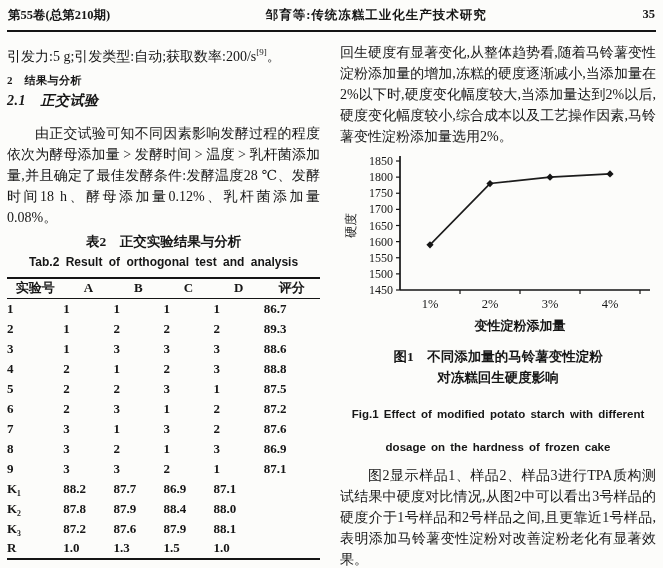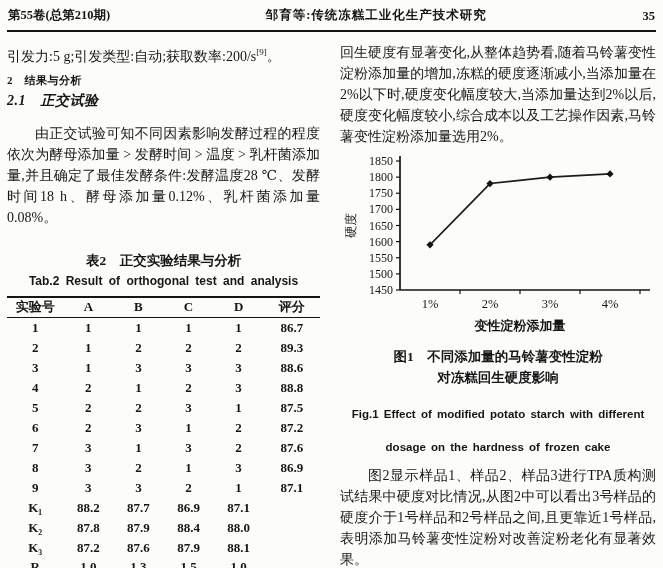--- a/index.html
+++ b/index.html
@@ -6,47 +6,47 @@
   html,body { width:663px; height:568px; }
   body {
     background:#fcfcfa;
     color:#161616;
     font-family:"Liberation Serif","DejaVu Serif",serif;
     overflow:hidden;
   }
   .page { width:663px; height:568px; padding:4px 7px 0 7px; position:relative; }
 
   .page-header {
-    display:flex; justify-content:space-between; align-items:flex-end;
+    display:flex; justify-content:space-between; align-items:flex-start;
     font-weight:bold; font-size:12.5px;
     padding:3px 1px 6px 1px;
     border-bottom:2.5px solid #151515;
   }
   .page-header .center { letter-spacing:1px; }
 
   .columns { display:flex; gap:20px; margin-top:10px; }
   .col-left  { width:324px; }
   .col-right { width:316px; }
 
   .body-text { font-size:14px; line-height:21px; text-align:justify; }
   .indent { text-indent:2em; }
 
   .sec-heading { font-size:11px; font-weight:bold; margin-top:6px; letter-spacing:0.5px; }
   .subsec-heading { font-size:14px; font-weight:bold; font-style:italic; margin-top:4px; letter-spacing:0.5px; }
   .para-orth { margin-top:13px; }
 
-  .tbl-caption-zh { text-align:center; font-weight:bold; font-size:13.5px; margin-top:24px; }
+  .tbl-caption-zh { text-align:center; font-weight:bold; font-size:13.5px; margin-top:5px; }
   .tbl-caption-en {
     text-align:center; font-weight:bold; font-size:12px; margin-top:4px;
     font-family:"Liberation Sans","DejaVu Sans",sans-serif; word-spacing:3px;
   }
 
   table.orth {
     width:100%; border-collapse:collapse; margin-top:8px;
-    font-size:13px; text-align:center;
+    font-size:13px; 
     border-top:2px solid #151515; border-bottom:2px solid #151515;
   }
   table.orth thead th {
     font-weight:bold; height:21px; border-bottom:1.5px solid #151515; font-size:13px;
   }
   table.orth td { height:20px; font-weight:bold; }
   table.orth th:nth-child(1), table.orth td:nth-child(1) { width:18%; }
   table.orth th:nth-child(6), table.orth td:nth-child(6) { width:18%; }
 
   .figure-block { margin-top:5px; }

